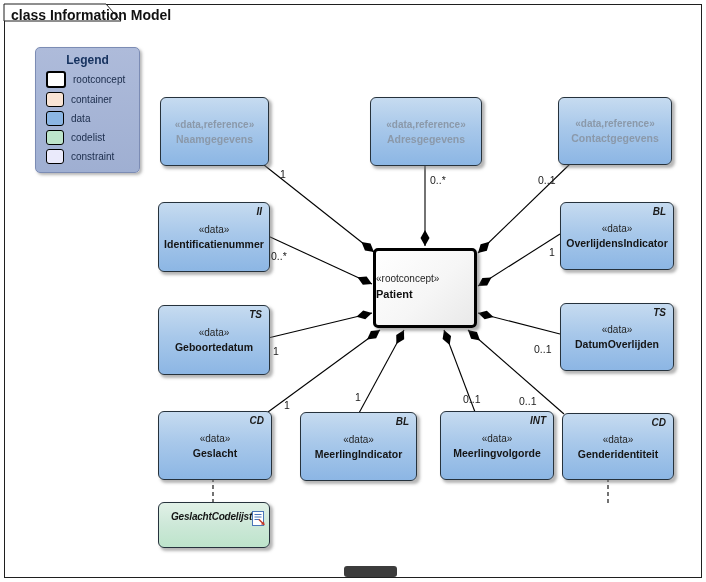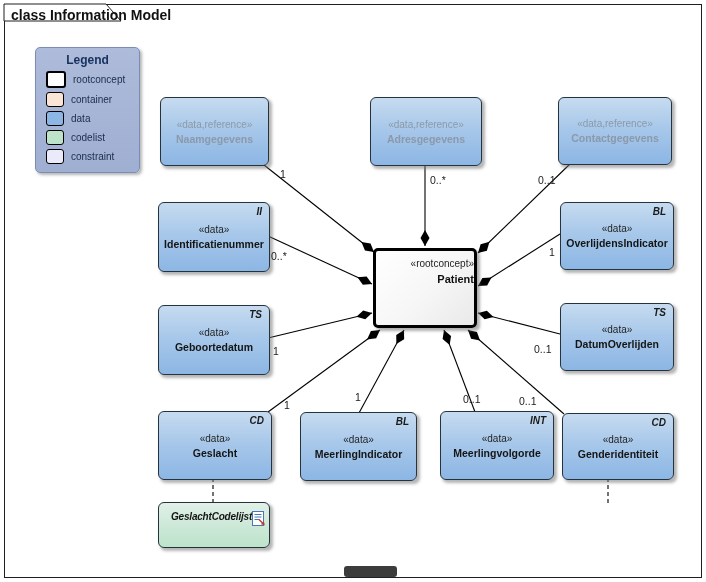--- a/index.html
+++ b/index.html
@@ -30,28 +30,28 @@
   .legend-label{font-size:10px;color:#1a2b4a;}
 
   
   .node{position:absolute;z-index:2;border:1px solid #26323c;border-radius:6px;
         background:linear-gradient(180deg,#c6dbf0 0%,#a8c8ea 45%,#8cb6e4 100%);
         box-shadow:2.5px 2.5px 3px rgba(120,120,120,.55);
         display:flex;flex-direction:column;align-items:center;justify-content:center;
         gap:3px;}
   .node .stereo{font-size:10px;color:#1f1f1f;white-space:nowrap;}
   .node .nname{font-size:10.5px;font-weight:700;color:#151515;white-space:nowrap;}
-  .node.ref .stereo,.node.ref .nname{color:#8b99aa;}
+  .node.ref .stereo,.node.ref .nname{color:#8b99aa;font-weight:bold;}
   .type-tag{position:absolute;top:3px;right:7px;font-size:10px;font-weight:700;
             font-style:italic;color:#1a1a1a;}
 
   .root{position:absolute;z-index:3;border:3px solid #000;border-radius:5px;
         background:linear-gradient(135deg,#ffffff 0%,#f6f6f6 55%,#e9e9e9 100%);
         box-shadow:3px 3px 3px rgba(110,110,110,.55);
-        display:flex;flex-direction:column;align-items:flex-end;gap:4px;padding-top:7px;
+        display:flex;flex-direction:column;align-items:flex-start;gap:4px;padding-top:22px;
         box-sizing:border-box;}
   .root .stereo{font-size:10px;color:#1f1f1f;}
   .root .nname{font-size:11px;font-weight:700;color:#111;}
 
   .codelist{position:absolute;z-index:2;border:1px solid #26323c;border-radius:6px;
             background:linear-gradient(180deg,#e1f1e7 0%,#cde8d8 50%,#bde4cb 100%);
             box-shadow:2.5px 2.5px 3px rgba(120,120,120,.55);
             display:flex;align-items:flex-start;justify-content:space-between;
             padding:8px 7px 0 12px;box-sizing:border-box;font-style:italic;}
   .codelist .nname{font-size:10px;font-weight:700;color:#151515;white-space:nowrap;

